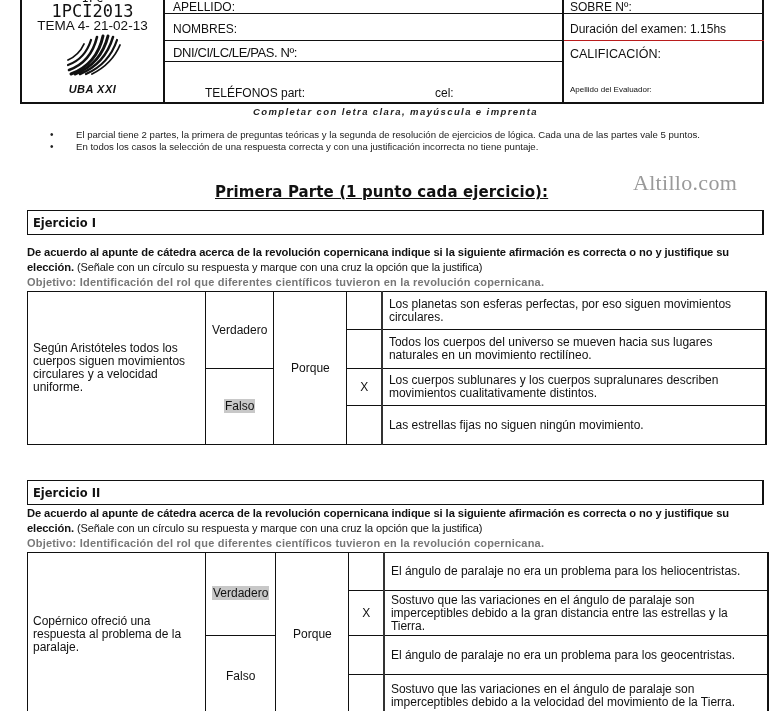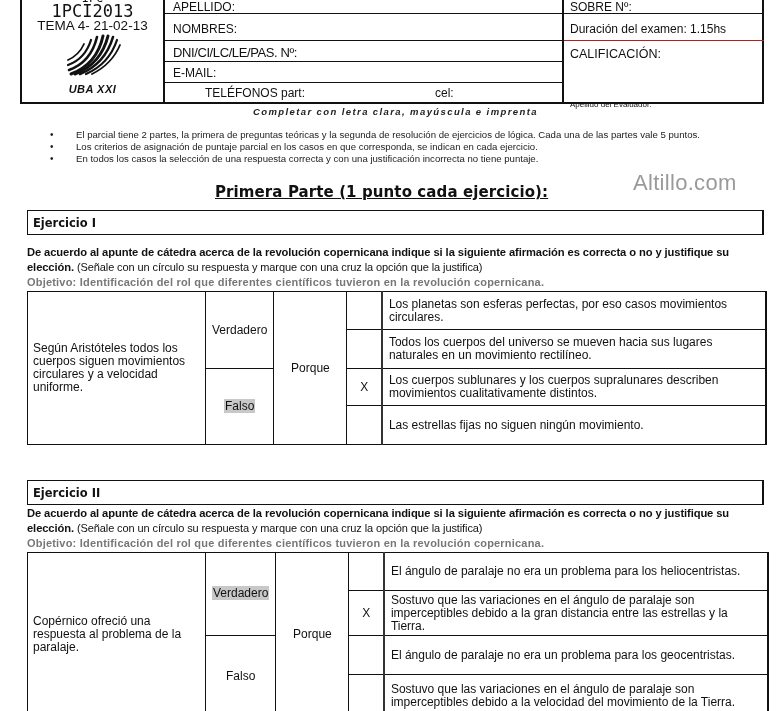--- a/index.html
+++ b/index.html
@@ -25,21 +25,21 @@
   .hdr-right { left: 540px; top: 0; width: 202px; height: 108px; border-left: 2px solid #111; }
   .hdr-right .row { position: absolute; left: 0; width: 200px; font-size: 12px; padding-left: 6px; }
 
   .fill-note { left: 253px; top: 106px; font-size: 9.5px; font-style: italic; font-weight: bold; letter-spacing: 1.4px; color: #222; }
 
   ul.rules { left: 50px; top: 129px; width: 680px; list-style: none; font-size: 9.6px; line-height: 12px; color: #222; }
   ul.rules li { position: relative; padding-left: 26px; }
   ul.rules li::before { content: "•"; position: absolute; left: 0; top: 0; font-size: 10px; }
 
   .part-title { left: 215px; top: 183px; font-family: "DejaVu Sans", sans-serif; font-weight: bold; font-size: 15px; text-decoration: underline; letter-spacing: 0.1px; }
-  .watermark { left: 633px; top: 170px; font-size: 22px; color: #9a9a9a; letter-spacing: 0.3px; }
+  .watermark { left: 633px; top: 170px; font-size: 22px; color: #9a9a9a; letter-spacing: 0.3px; font-family: Liberation Serif, serif; }
 
   .ex-head { left: 27px; width: 737px; height: 25px; border: 1px solid #111; border-right-width: 2px; font-family: "DejaVu Sans", sans-serif; font-weight: bold; font-size: 11.5px; padding: 5px 0 0 5px; }
   .ex-desc { left: 27px; width: 740px; font-size: 11.2px; line-height: 15px; letter-spacing: -0.1px; }
   .ex-desc b { font-weight: bold; }
   .ex-desc .paren { font-weight: normal; font-size: 11px; }
   .ex-obj { left: 27px; font-size: 11px; color: #777; letter-spacing: 0.2px; font-weight: bold; }
 
   table.q { position: absolute; left: 27px; border-collapse: collapse; table-layout: fixed; font-size: 12px; }
   table.q td { border: 1px solid #111; vertical-align: middle; padding: 0 6px; line-height: 13px; }
   table.q td.stmt { width: 178px; padding-left: 5px; }
@@ -69,60 +69,58 @@
         <path d="M1 26 Q12 21 17 10" stroke-width="1.8"></path>
       </g>
     </svg>
     <div class="uba">UBA XXI</div>
   </div>
 
   <div class="abs hdr-mid">
     <div class="row" style="top:0;height:20px;padding-top:6px;"><span>APELLIDO:</span></div>
     <div class="row" style="top:20px;height:27px;padding-top:8px;"><span>NOMBRES:</span></div>
     <div class="row" style="top:47px;height:21px;padding-top:4px;font-size:13px;letter-spacing:-0.4px;"><span>DNI/CI/LC/LE/PAS. Nº:</span></div>
-    <div class="row" style="top:68px;height:21px;padding-top:4px;"><span>E-MAIL:</span></div>
     <div class="row" style="top:89px;height:19px;padding-top:3px;">
       <span>TELÉFONOS part:</span>
       <span style="position:absolute;left:270px;">cel:</span>
     </div>
   </div>
 
   <div class="abs hdr-right">
     <div class="row" style="top:0;height:20px;padding-top:6px;border-bottom:1px solid #111;"><span>SOBRE Nº:</span></div>
     <div class="row" style="top:20px;height:27px;padding-top:8px;border-bottom:1px solid #b91c1c;"><span>Duración del examen: 1.15hs</span></div>
     <div class="row" style="top:47px;height:40px;padding-top:6px;font-size:12.5px;"><span>CALIFICACIÓN:</span></div>
-    <div class="row" style="top:106px;height:17px;font-size:8px;"><span>Apellido del Evaluador:</span></div>
+    <div class="row" style="top:91px;height:17px;font-size:8px;"><span>Apellido del Evaluador:</span></div>
   </div>
 </div>
 
 <div class="abs fill-note">Completar con letra clara, mayúscula e imprenta</div>
 
 <ul class="abs rules">
   <li>El parcial tiene 2 partes, la primera de preguntas teóricas y la segunda de resolución de ejercicios de lógica. Cada una de las partes vale 5 puntos.</li>
-  <li>Los criterios de asignación de puntaje parcial en los casos en que corresponda, se indican en cada ejercicio.</li>
   <li>En todos los casos la selección de una respuesta correcta y con una justificación incorrecta no tiene puntaje.</li>
 </ul>
 
 <div class="abs part-title">Primera Parte (1 punto cada ejercicio):</div>
 <div class="abs watermark">Altillo.com</div>
 
 <div class="abs ex-head" style="top:210px;">Ejercicio I</div>
 <div class="abs ex-desc" style="top:245px;">
   <b>De acuerdo al apunte de cátedra acerca de la revolución copernicana indique si la siguiente afirmación es correcta o no y justifique su elección.</b><span class="paren"> (Señale con un círculo su respuesta y marque con una cruz la opción que la justifica)</span>
 </div>
 <div class="abs ex-obj" style="top:276px;">Objetivo: Identificación del rol que diferentes científicos tuvieron en la revolución copernicana.</div>
 
 <table class="q" style="top:291px;">
   <tbody>
       <tr style="height:38px;">
     <td class="stmt" rowspan="4">Según Aristóteles todos los cuerpos siguen movimientos circulares y a velocidad uniforme.</td>
     <td class="vf" rowspan="2"><span>Verdadero</span></td>
     <td class="porq" rowspan="4">Porque</td>
     <td class="mark"></td>
-    <td class="opt">Los planetas son esferas perfectas, por eso casos movimientos circulares.</td>
+    <td class="opt">Los planetas son esferas perfectas, por eso siguen movimientos circulares.</td>
   </tr>
   <tr style="height:39px;">
     <td class="mark"></td>
     <td class="opt">Todos los cuerpos del universo se mueven hacia sus lugares naturales en un movimiento rectilíneo.</td>
   </tr>
   <tr style="height:37px;">
     <td class="vf" rowspan="2"><span class="hl">Falso</span></td>
     <td class="mark">X</td>
     <td class="opt">Los cuerpos sublunares y los cuerpos supralunares describen movimientos cualitativamente distintos.</td>
   </tr>

